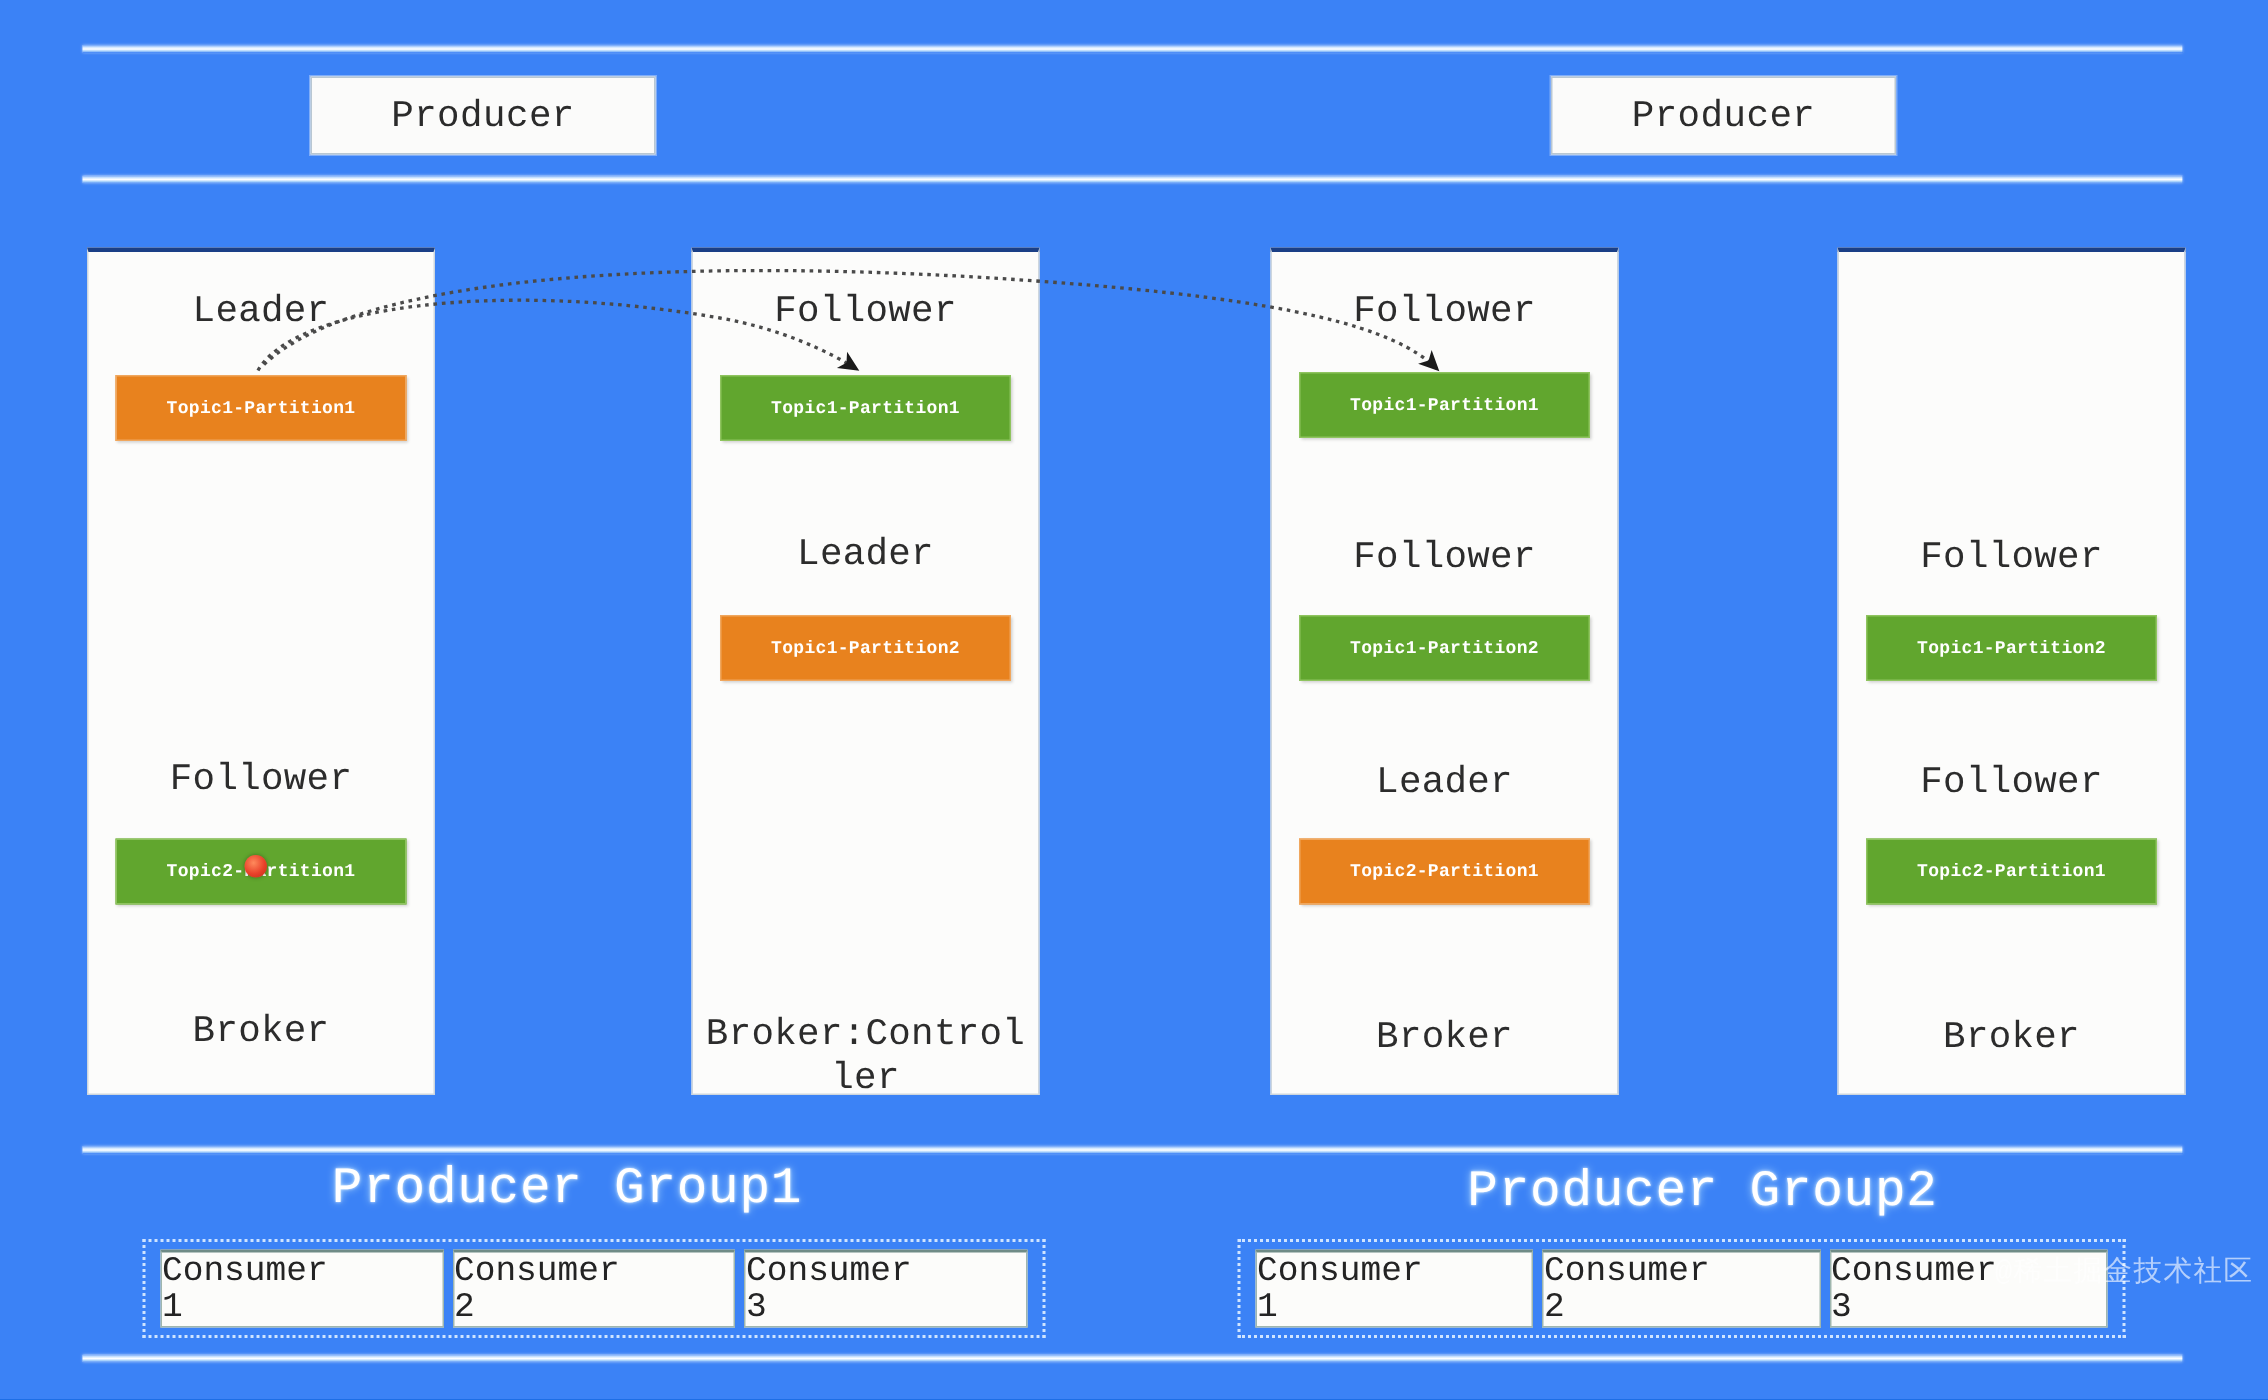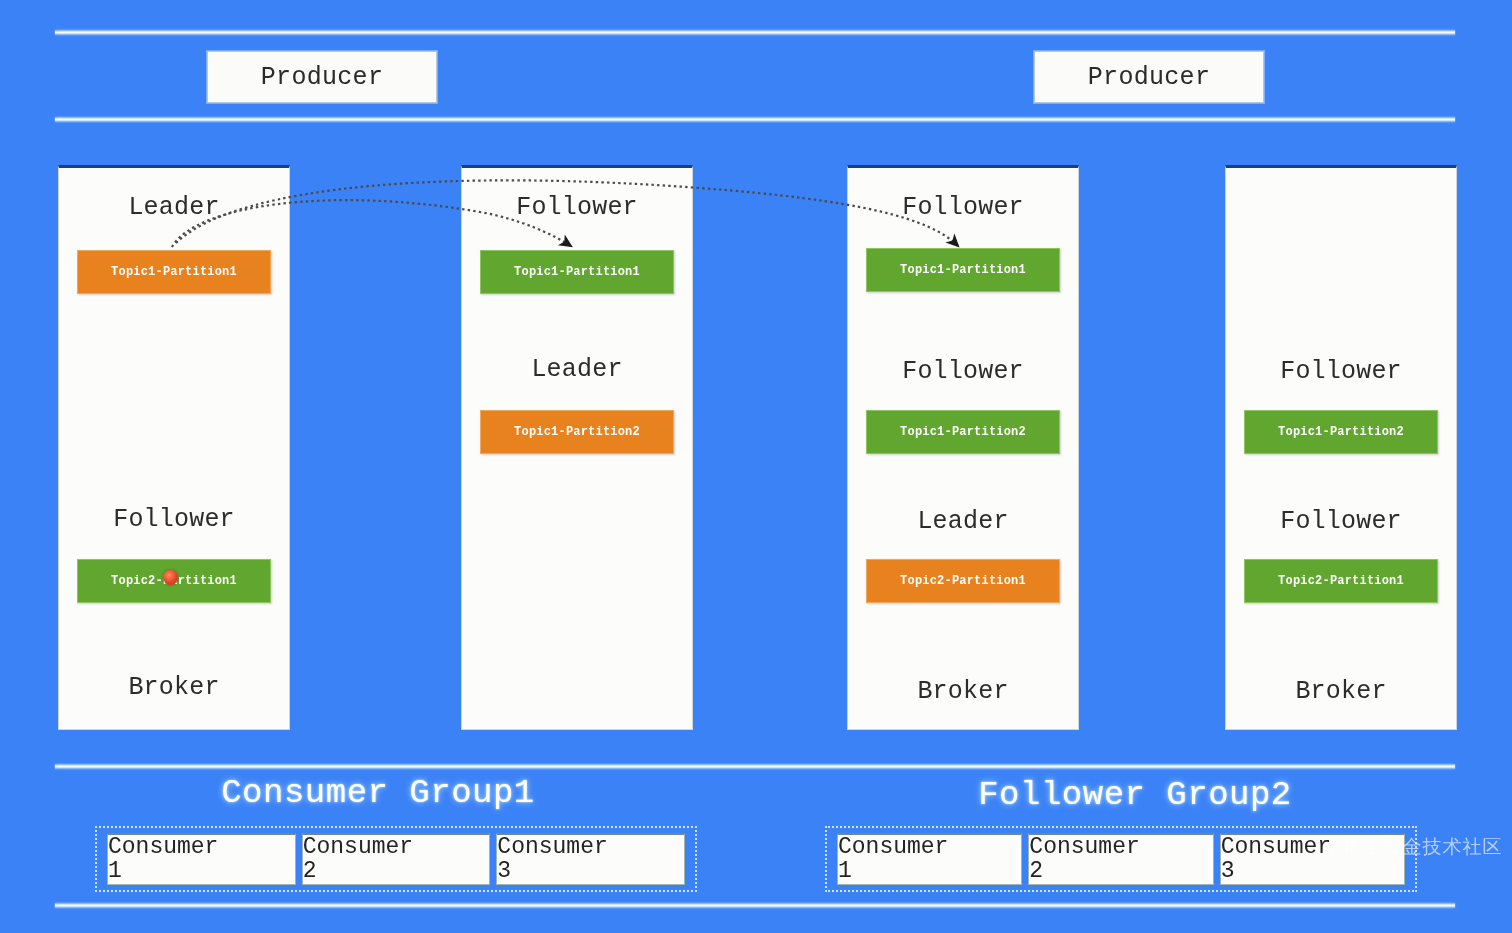--- a/index.html
+++ b/index.html
@@ -182,20 +182,21 @@
   <div class="cursor-dot" style="left:163px; top:570px;"></div>
 
   <div class="broker" style="left:461px; top:165px; width:232px; height:565px;">
     <div class="broker-inner">
       <div class="role" style="top:26px;">Follower</div>
       <div class="partition green" style="left:18px; top:82px; width:194px;">Topic1-Partition1</div>
 
       <div class="role" style="top:188px;">Leader</div>
       <div class="partition orange" style="left:18px; top:242px; width:194px;">Topic1-Partition2</div>
 
+      <div class="role small-wrap" style="top:508px; padding:0 8px; box-sizing:border-box; word-break:break-all;">Broker:Controller</div>
     </div>
   </div>
 
   <div class="broker" style="left:847px; top:165px; width:232px; height:565px;">
     <div class="broker-inner">
       <div class="role" style="top:26px;">Follower</div>
       <div class="partition green" style="left:18px; top:80px; width:194px;">Topic1-Partition1</div>
 
       <div class="role" style="top:190px;">Follower</div>
       <div class="partition green" style="left:18px; top:242px; width:194px;">Topic1-Partition2</div>
@@ -224,37 +225,37 @@
       <marker id="arrowhead" markerWidth="7" markerHeight="7" refX="5.2" refY="3.2" orient="auto">
         <path d="M0,0.3 L6.2,3.2 L0,6.1 L1.6,3.2 Z" fill="#1b1b1b"></path>
       </marker>
     </defs>
 
     <path d="M172,247 C195,205 330,186 480,212 C520,219 552,234 571,246" fill="none" stroke="#4a4a4a" stroke-width="2.2" stroke-dasharray="2.4 3.2" marker-end="url(#arrowhead)"></path>
 
     <path d="M176,243 C240,182 460,170 700,188 C860,200 930,218 958,246" fill="none" stroke="#4a4a4a" stroke-width="2.2" stroke-dasharray="2.4 3.2" marker-end="url(#arrowhead)"></path>
   </svg>
 
-  <div class="group-title" style="left:58px; top:774px; width:640px;">Consumer Group1</div>
+  <div class="group-title" style="left:58px; top:774px; width:640px;">Producer Group1</div>
   <div class="group-box" style="left:95px; top:826px; width:602px; height:66px;">
     <div class="consumer">
       <span>Consumer</span>
       <span class="c-num">1</span>
     </div>
     <div class="consumer">
       <span>Consumer</span>
       <span class="c-num">2</span>
     </div>
     <div class="consumer">
       <span>Consumer</span>
       <span class="c-num">3</span>
     </div>
   </div>
 
-  <div class="group-title" style="left:815px; top:776px; width:640px;">Follower Group2</div>
+  <div class="group-title" style="left:815px; top:776px; width:640px;">Producer Group2</div>
   <div class="group-box" style="left:825px; top:826px; width:592px; height:66px;">
     <div class="consumer">
       <span>Consumer</span>
       <span class="c-num">1</span>
     </div>
     <div class="consumer">
       <span>Consumer</span>
       <span class="c-num">2</span>
     </div>
     <div class="consumer">

